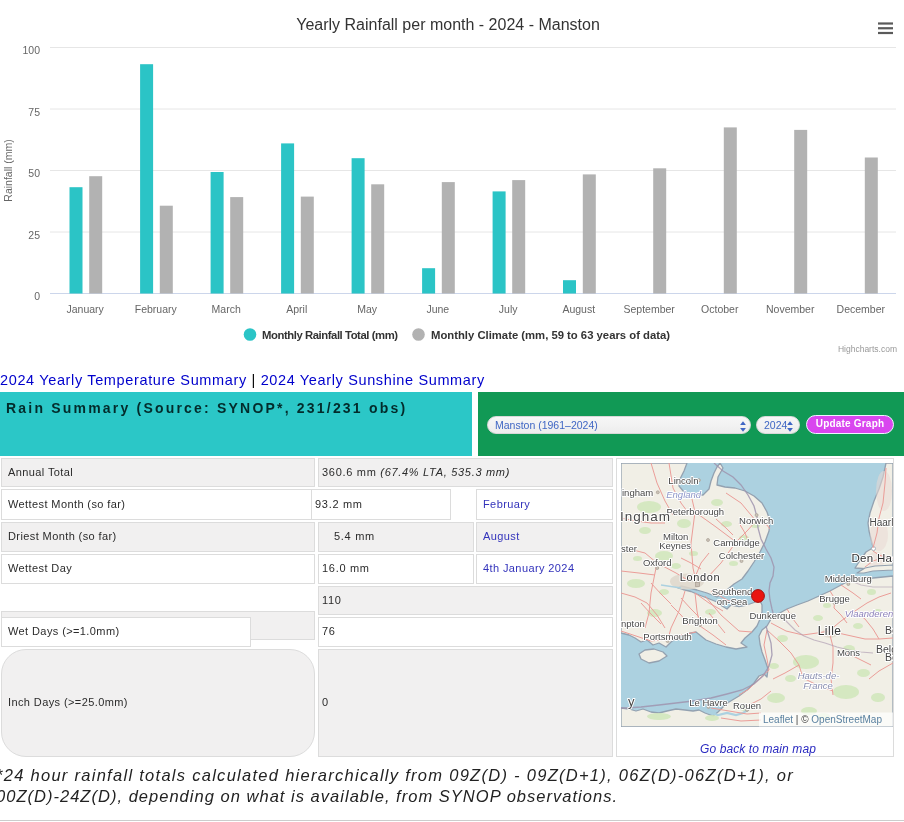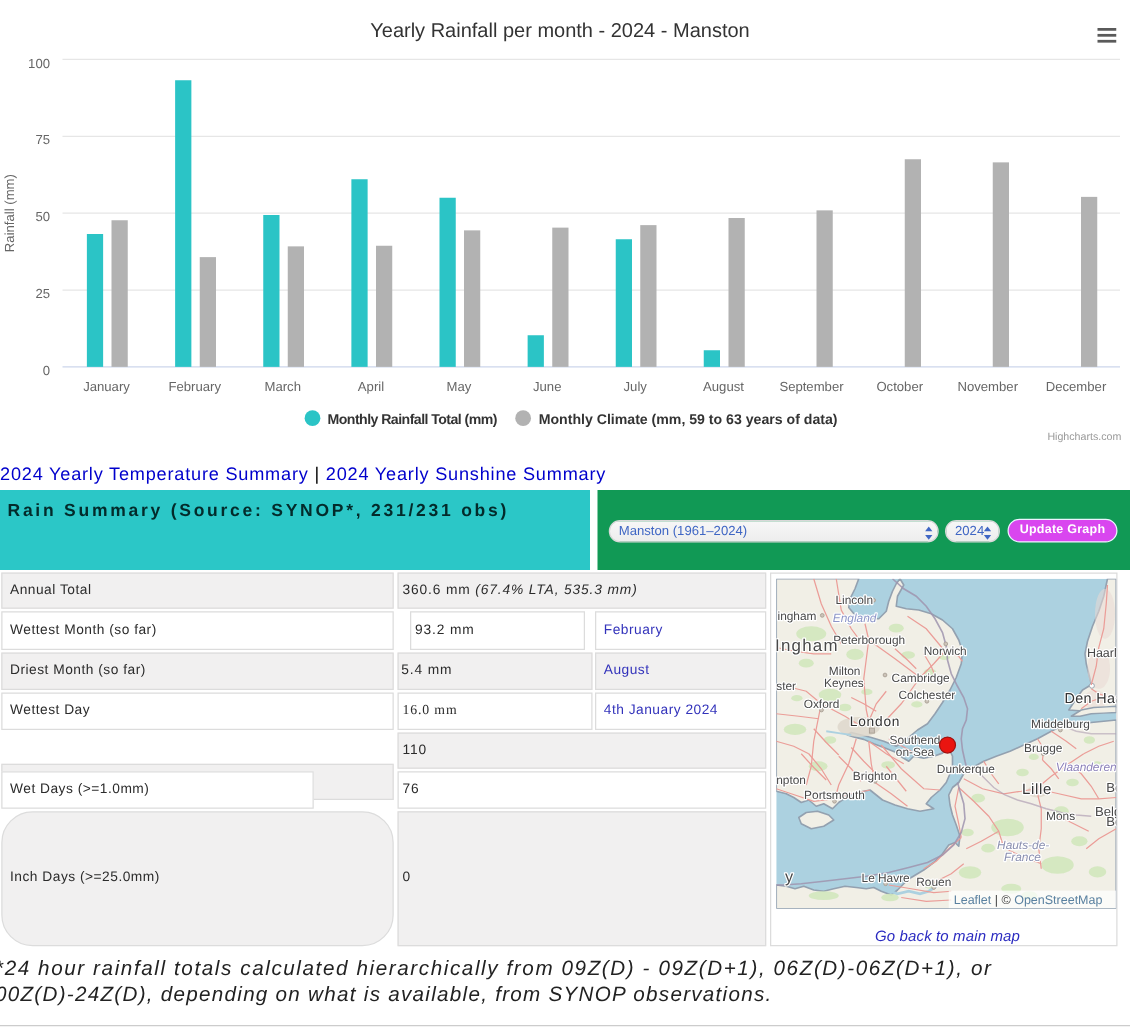--- a/index.html
+++ b/index.html
@@ -96,39 +96,39 @@
 
 <div class="cell cg" style="left:1px;top:458px;width:314px;height:29px;">
     <span class="txt">Annual Total</span>
   </div>
 <div class="cell cg" style="left:318px;top:458px;width:295px;height:29px;">
     <span class="txt" style="left:3px;letter-spacing:0.7px;text-align:center;">360.6 mm <i>(67.4% LTA, 535.3 mm)</i></span>
   </div>
 <div class="cell cw" style="left:1px;top:489px;width:314px;height:31px;">
     <span class="txt">Wettest Month (so far)</span>
   </div>
-<div class="cell cw" style="left:328px;top:489px;width:140px;height:31px;">
+<div class="cell cw" style="left:311px;top:489px;width:140px;height:31px;">
     <span class="txt" style="left:3px;letter-spacing:0.7px;">93.2 mm</span>
   </div>
 <div class="cell cw" style="left:476px;top:489px;width:137px;height:31px;">
     <span class="txt" style="left:6px;"><a href="#">February</a></span>
   </div>
 <div class="cell cg" style="left:1px;top:522px;width:314px;height:30px;">
     <span class="txt">Driest Month (so far)</span>
   </div>
 <div class="cell cg" style="left:318px;top:522px;width:156px;height:30px;">
-    <span class="txt" style="left:2px;letter-spacing:0.7px;">5.4 mm</span>
+    <span class="txt" style="left:15px;letter-spacing:0.7px;">5.4 mm</span>
   </div>
 <div class="cell cg" style="left:476px;top:522px;width:137px;height:30px;">
     <span class="txt" style="left:6px;"><a href="#">August</a></span>
   </div>
 <div class="cell cw" style="left:1px;top:554px;width:314px;height:30px;">
     <span class="txt">Wettest Day</span>
   </div>
-<div class="cell cw" style="left:318px;top:554px;width:156px;height:30px;font-family:Liberation Serif, serif;">
+<div class="cell cw" style="left:318px;top:554px;width:156px;height:30px;">
     <span class="txt" style="left:3px;letter-spacing:0.7px;">16.0 mm</span>
   </div>
 <div class="cell cw" style="left:476px;top:554px;width:137px;height:30px;">
     <span class="txt" style="left:6px;"><a href="#">4th January 2024</a></span>
   </div>
 <div class="cell cg" style="left:1px;top:586px;width:314px;height:29px;margin-top:25px;">
     <span class="txt">Rain Days (&gt;=0.2mm)</span>
   </div>
 <div class="cell cg" style="left:318px;top:586px;width:295px;height:29px;">
     <span class="txt" style="left:3px;letter-spacing:0.7px;">110</span>

